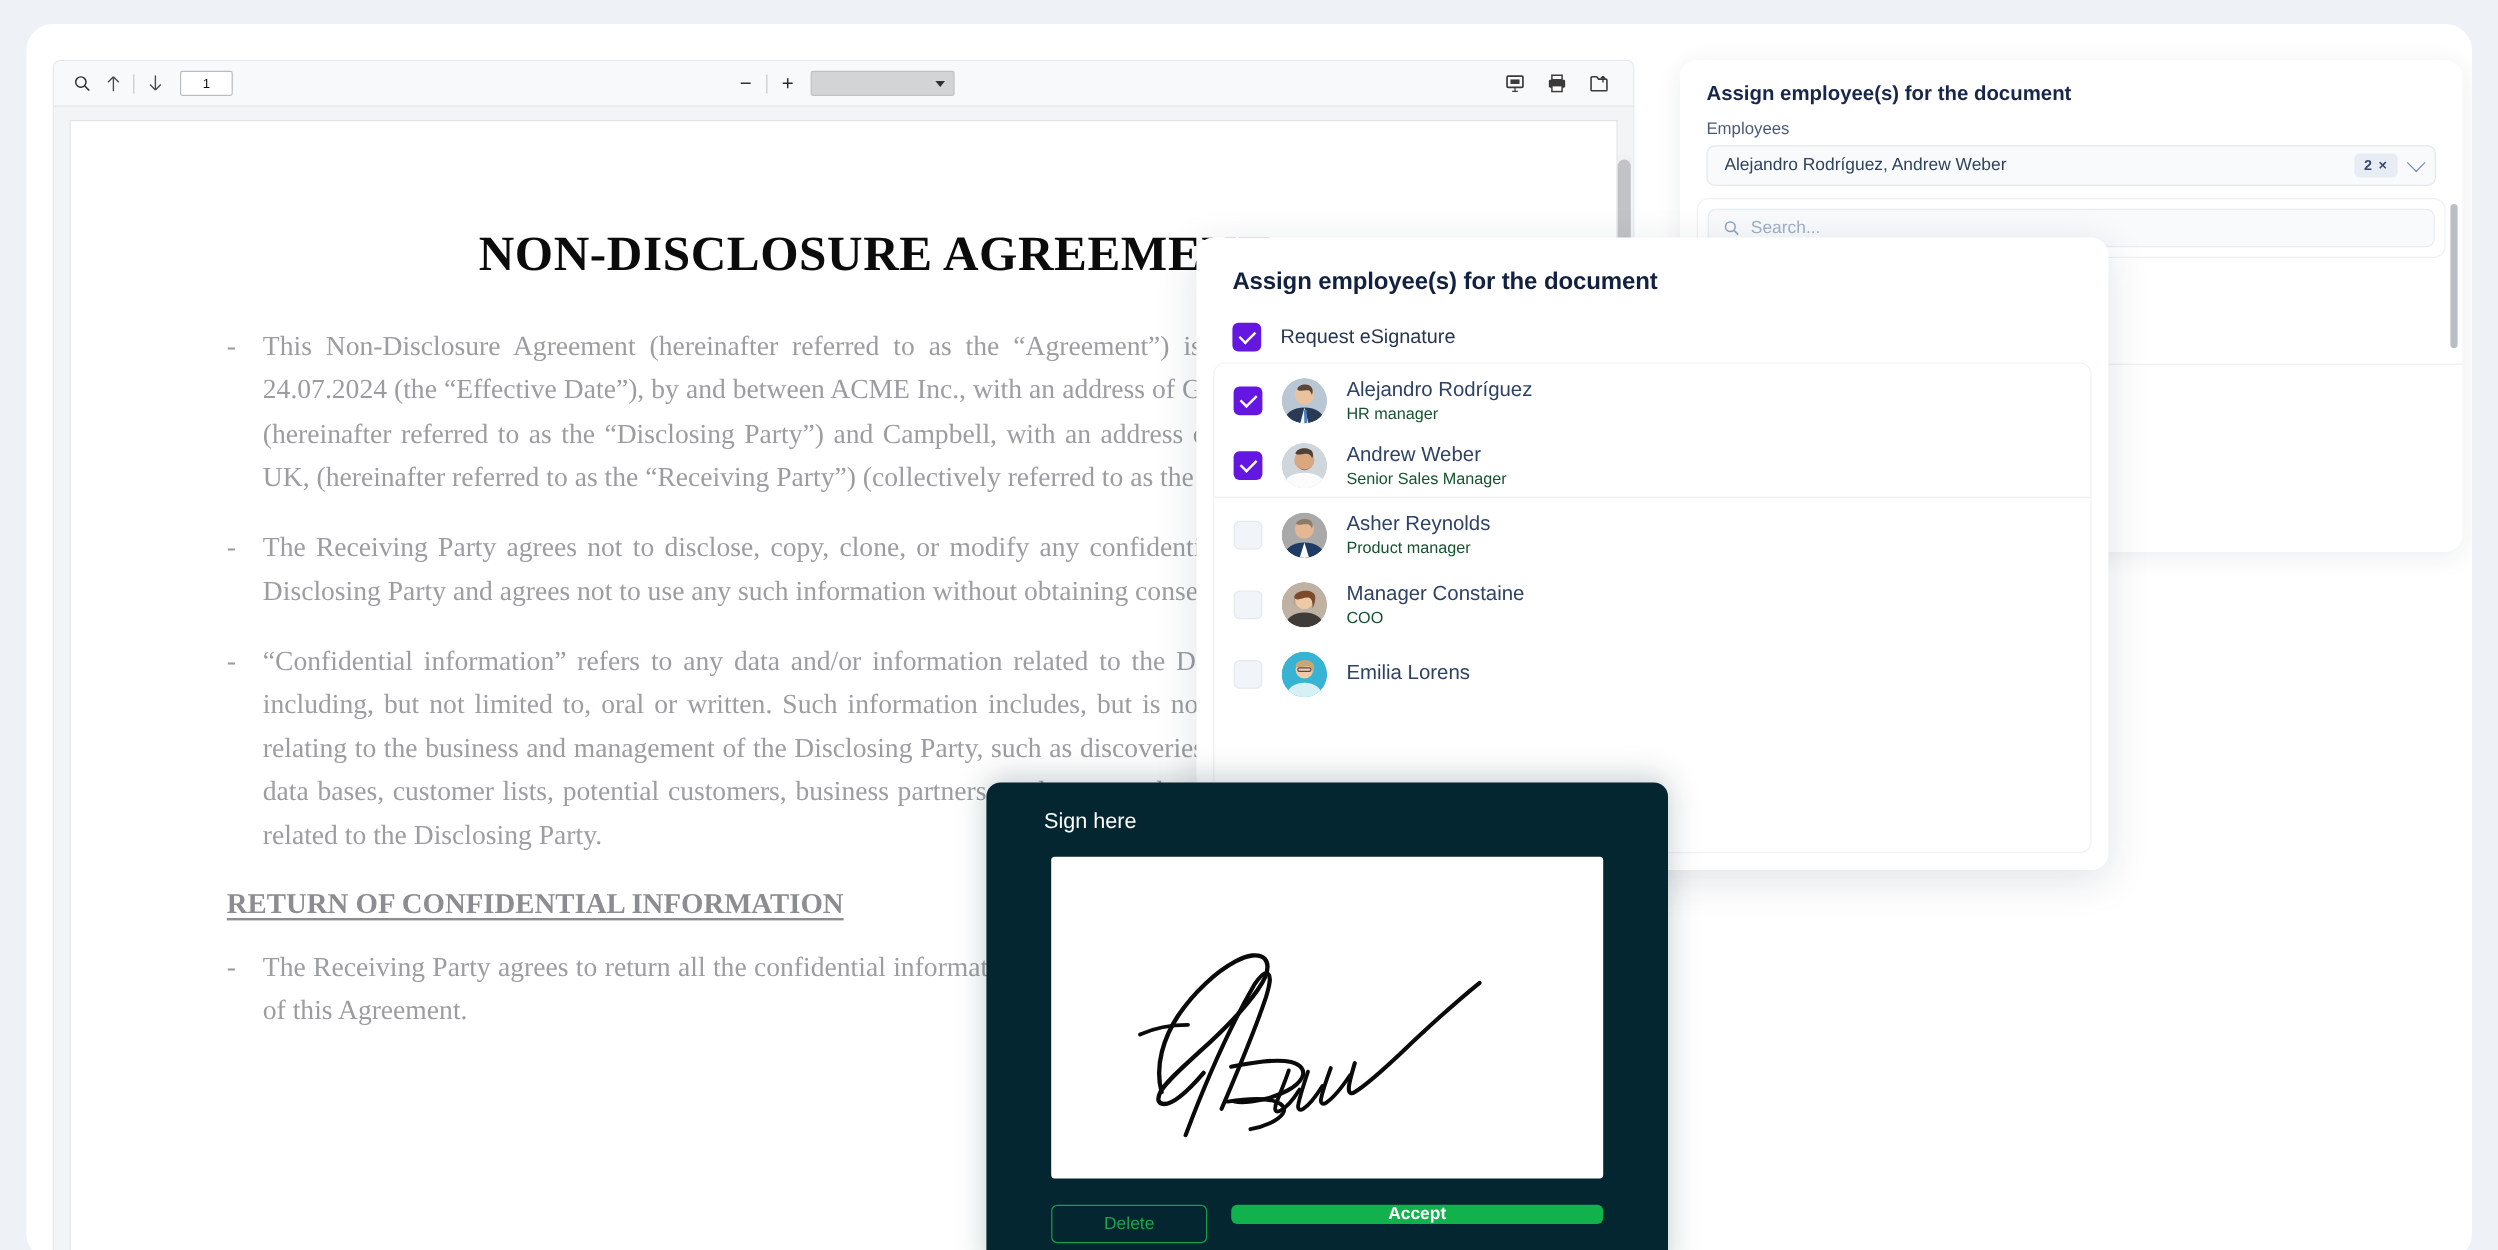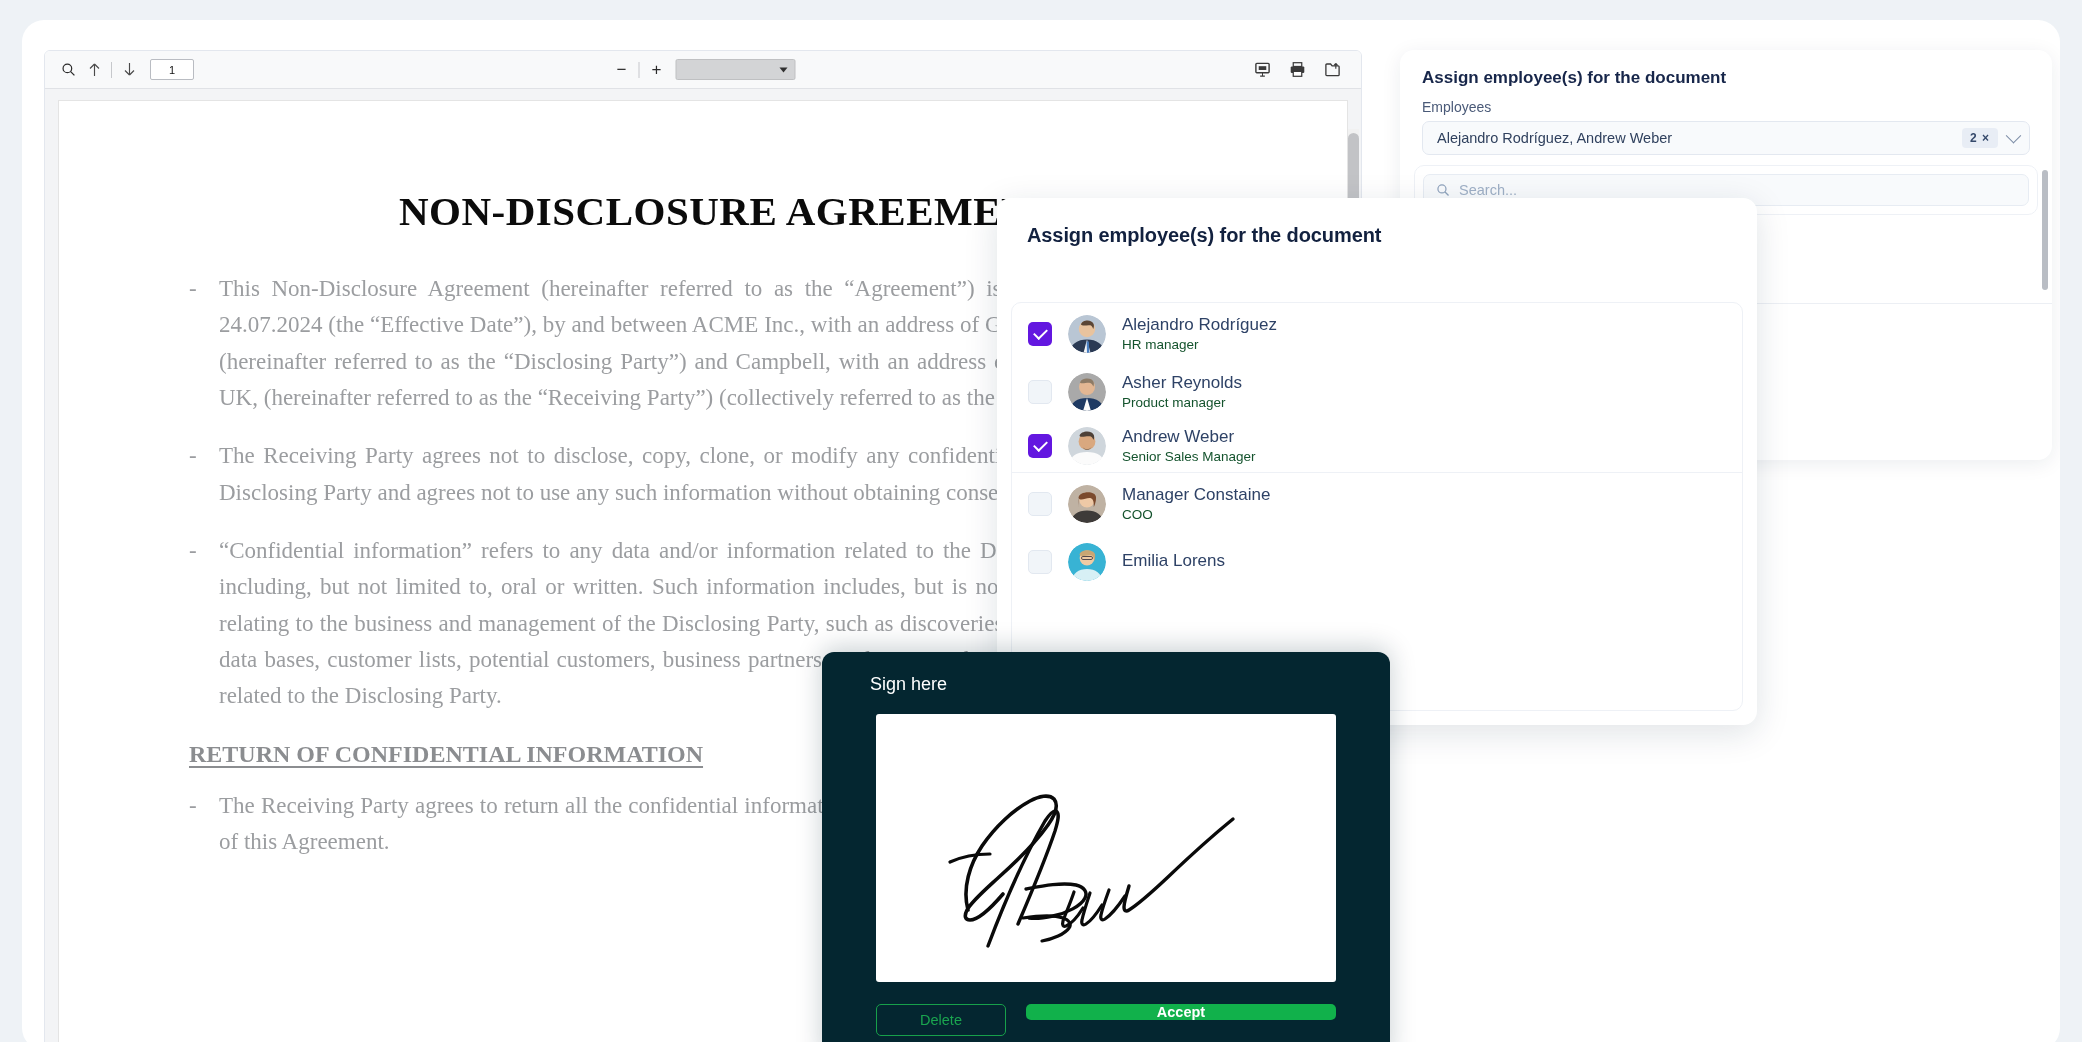--- a/index.html
+++ b/index.html
@@ -363,20 +363,24 @@
       </div>
     </div>
 
     <div id="panel-divider"></div>
     <div id="panel-vthumb"></div>
   </div>
 
   <div id="assign-modal">
     <div id="modal-title">Assign employee(s) for the document</div>
 
+    <div id="esign-row">
+      <span class="cb on"></span>
+      <span class="lbl">Request eSignature</span>
+    </div>
 
     <div id="emp-list">
 
       <div class="emp-row" style="margin-top:4px">
         <span class="cb on"></span>
         <span class="avatar">
           <svg width="38" height="38" viewBox="0 0 38 38">
             <defs>
                 <clipPath id="c1">
                   <circle cx="19" cy="19" r="19"></circle>
@@ -391,20 +395,44 @@
               <path d="M13 9.5c1-5 11-5.5 12.6-.4.9 2.8-.4 5-.4 5s-.8-3.4-3-3.8c-3 -.6-7.6 1.4-9.2-.8Z" fill="#5a4636"></path>
             </g>
           </svg>
         </span>
         <span class="emp-text">
           <span class="nm" style="display:block">Alejandro Rodríguez</span>
           <span class="rl" style="display:block">HR manager</span>
         </span>
       </div>
 
+      <div class="emp-row divider">
+        <span class="cb on"></span>
+        <span class="avatar">
+          <svg width="38" height="38" viewBox="0 0 38 38">
+            <defs>
+                <clipPath id="c2">
+                  <circle cx="19" cy="19" r="19"></circle>
+                </clipPath>
+              </defs>
+            <g clip-path="url(#c2)">
+              <rect width="38" height="38" fill="#cfd6dc"></rect>
+              <circle cx="19" cy="14.5" r="8.4" fill="#d9a87f"></circle>
+              <path d="M1 38c0-8.5 8-13 18-13s18 4.5 18 13Z" fill="#fbfbfb"></path>
+              <path d="M11.5 9c1.2-5.5 13-6 14.5-.5.7 2.6-.6 4.4-.6 4.4s-1-3.2-3.4-3.6C18.6 8.6 13.4 11 11.5 9Z" fill="#4d4138"></path>
+              <path d="M14.5 19.5c1.5 3.6 7.6 3.6 9.2 0-1.2 4.5-8 4.5-9.2 0Z" fill="#7d6a58"></path>
+            </g>
+          </svg>
+        </span>
+        <span class="emp-text">
+          <span class="nm" style="display:block">Andrew Weber</span>
+          <span class="rl" style="display:block">Senior Sales Manager</span>
+        </span>
+      </div>
+
       <div class="emp-row" style="margin-top:4px">
         <span class="cb off"></span>
         <span class="avatar">
           <svg width="38" height="38" viewBox="0 0 38 38">
             <defs>
                 <clipPath id="c3">
                   <circle cx="19" cy="19" r="19"></circle>
                 </clipPath>
               </defs>
             <g clip-path="url(#c3)">
@@ -415,44 +443,20 @@
               <path d="M12 9.5c1.4-5 12-5.6 13.6-.6.8 2.5-.3 4.6-.3 4.6s-1.1-3.2-3.3-3.6C18.6 9.3 13.8 11.5 12 9.5Z" fill="#8d7b66"></path>
             </g>
           </svg>
         </span>
         <span class="emp-text">
           <span class="nm" style="display:block">Asher Reynolds</span>
           <span class="rl" style="display:block">Product manager</span>
         </span>
       </div>
 
-      <div class="emp-row divider">
-        <span class="cb on"></span>
-        <span class="avatar">
-          <svg width="38" height="38" viewBox="0 0 38 38">
-            <defs>
-                <clipPath id="c2">
-                  <circle cx="19" cy="19" r="19"></circle>
-                </clipPath>
-              </defs>
-            <g clip-path="url(#c2)">
-              <rect width="38" height="38" fill="#cfd6dc"></rect>
-              <circle cx="19" cy="14.5" r="8.4" fill="#d9a87f"></circle>
-              <path d="M1 38c0-8.5 8-13 18-13s18 4.5 18 13Z" fill="#fbfbfb"></path>
-              <path d="M11.5 9c1.2-5.5 13-6 14.5-.5.7 2.6-.6 4.4-.6 4.4s-1-3.2-3.4-3.6C18.6 8.6 13.4 11 11.5 9Z" fill="#4d4138"></path>
-              <path d="M14.5 19.5c1.5 3.6 7.6 3.6 9.2 0-1.2 4.5-8 4.5-9.2 0Z" fill="#7d6a58"></path>
-            </g>
-          </svg>
-        </span>
-        <span class="emp-text">
-          <span class="nm" style="display:block">Andrew Weber</span>
-          <span class="rl" style="display:block">Senior Sales Manager</span>
-        </span>
-      </div>
-
       <div class="emp-row" style="margin-top:4px">
         <span class="cb off"></span>
         <span class="avatar">
           <svg width="38" height="38" viewBox="0 0 38 38">
             <defs>
                 <clipPath id="c4">
                   <circle cx="19" cy="19" r="19"></circle>
                 </clipPath>
               </defs>
             <g clip-path="url(#c4)">

